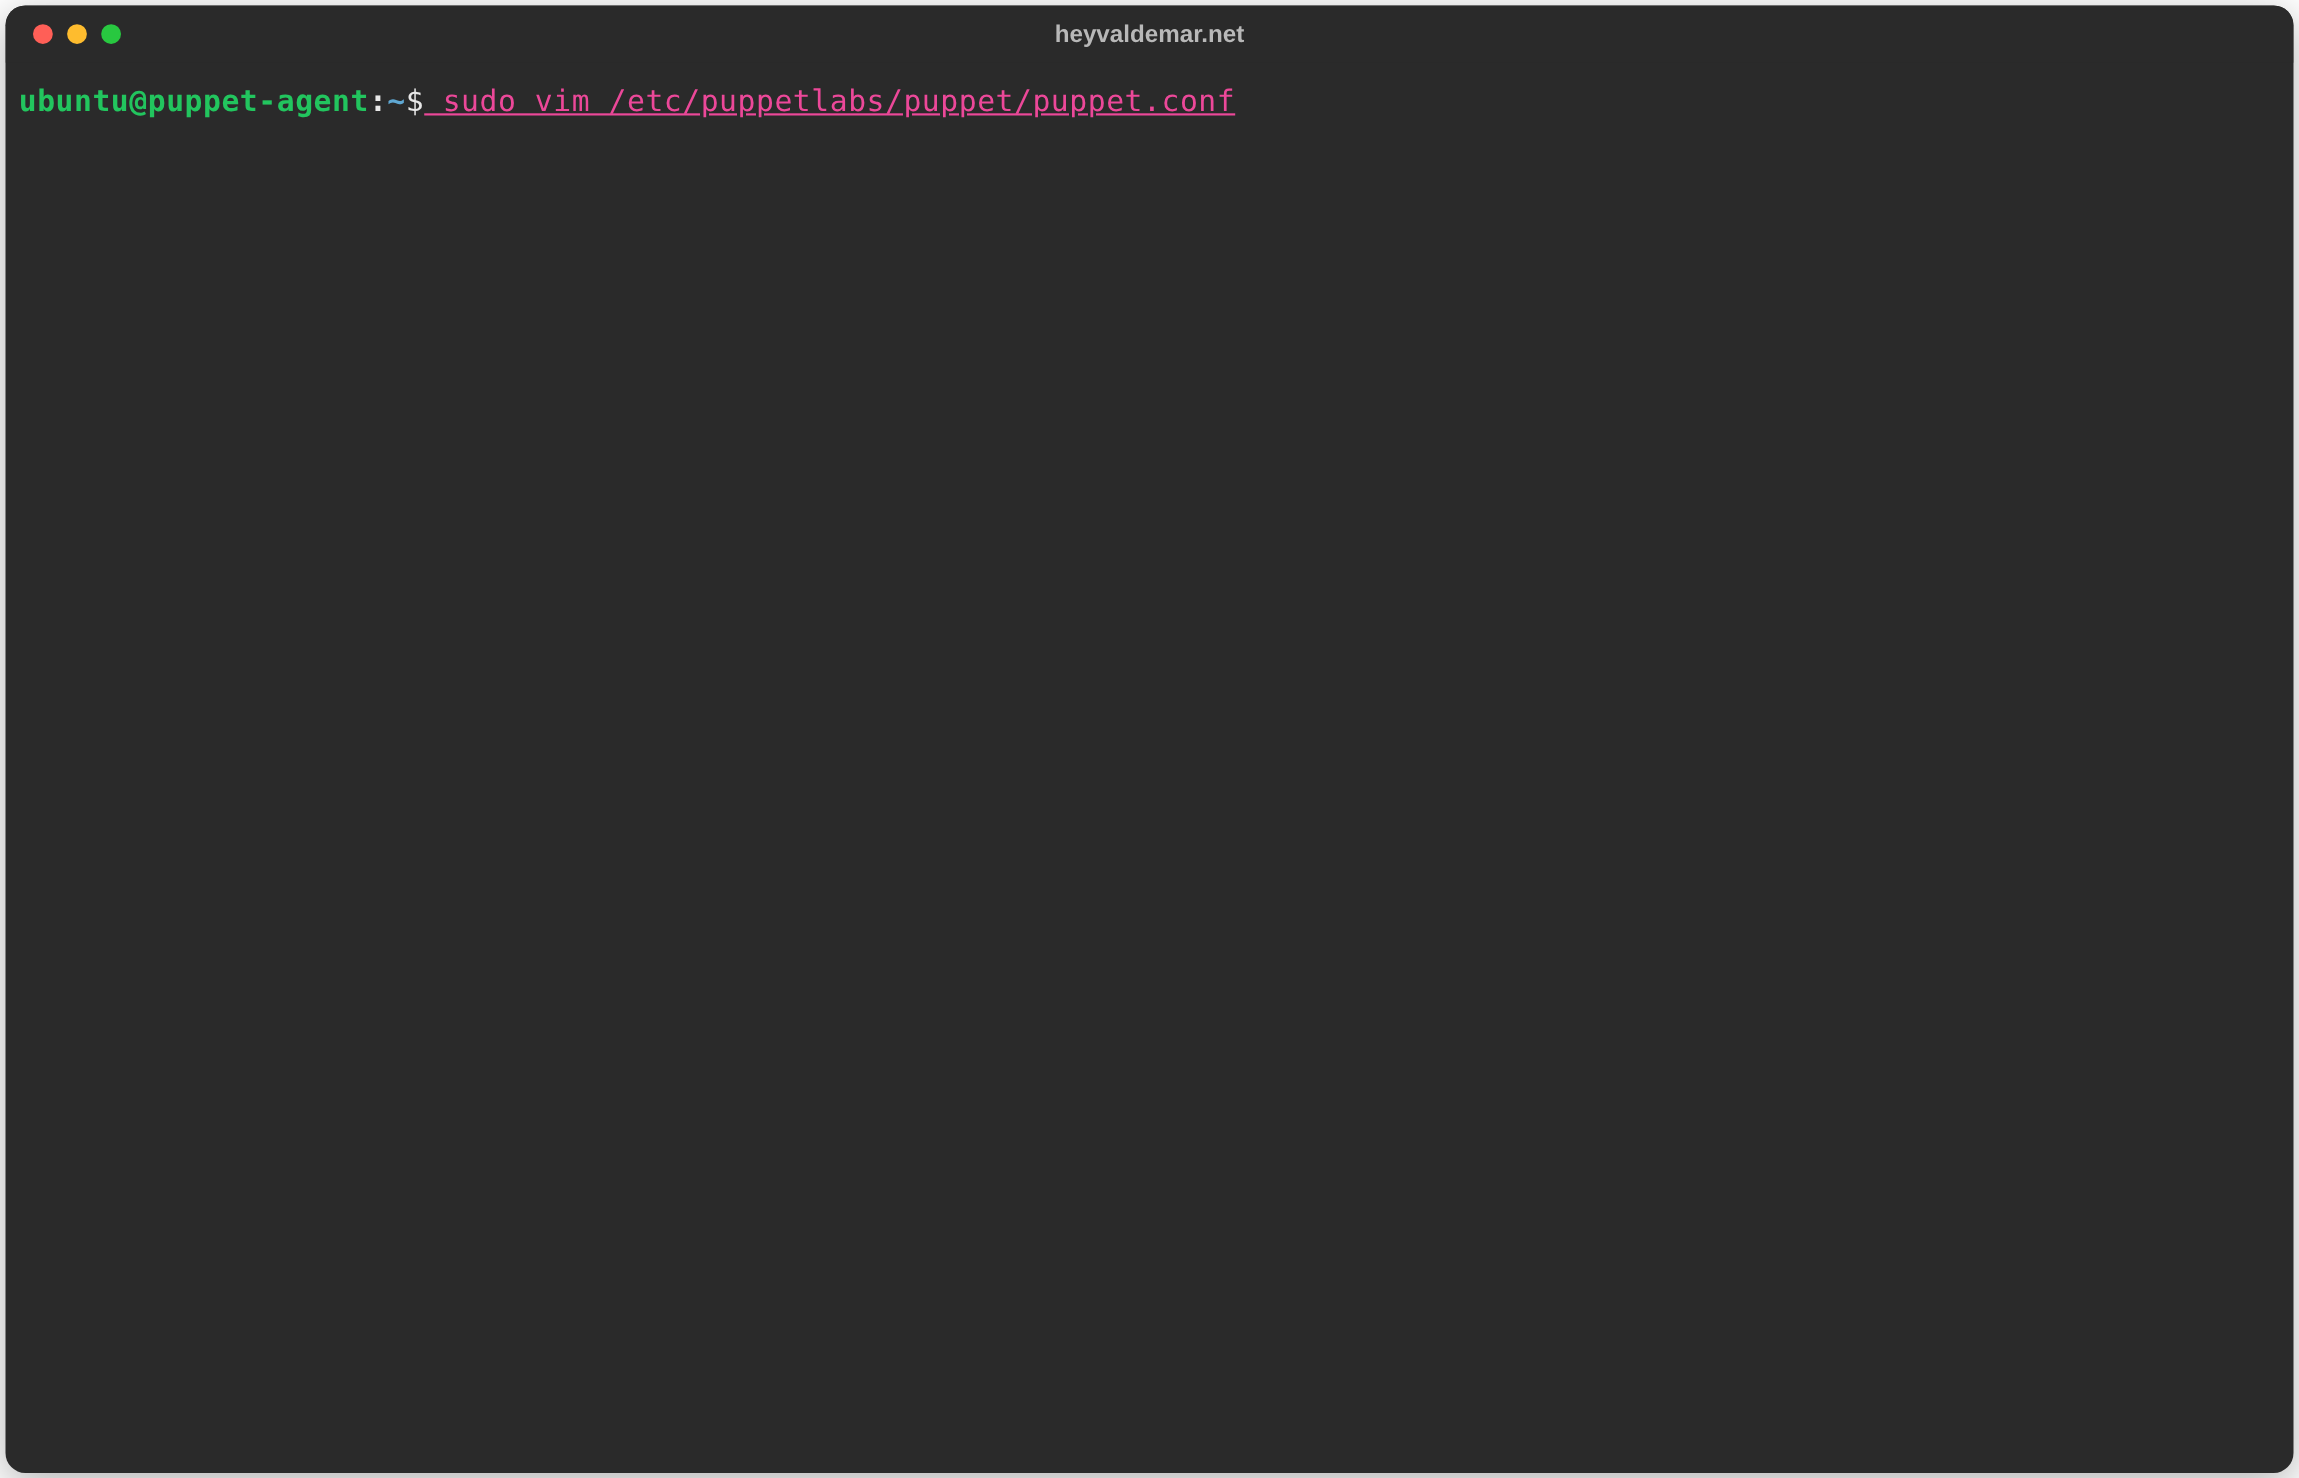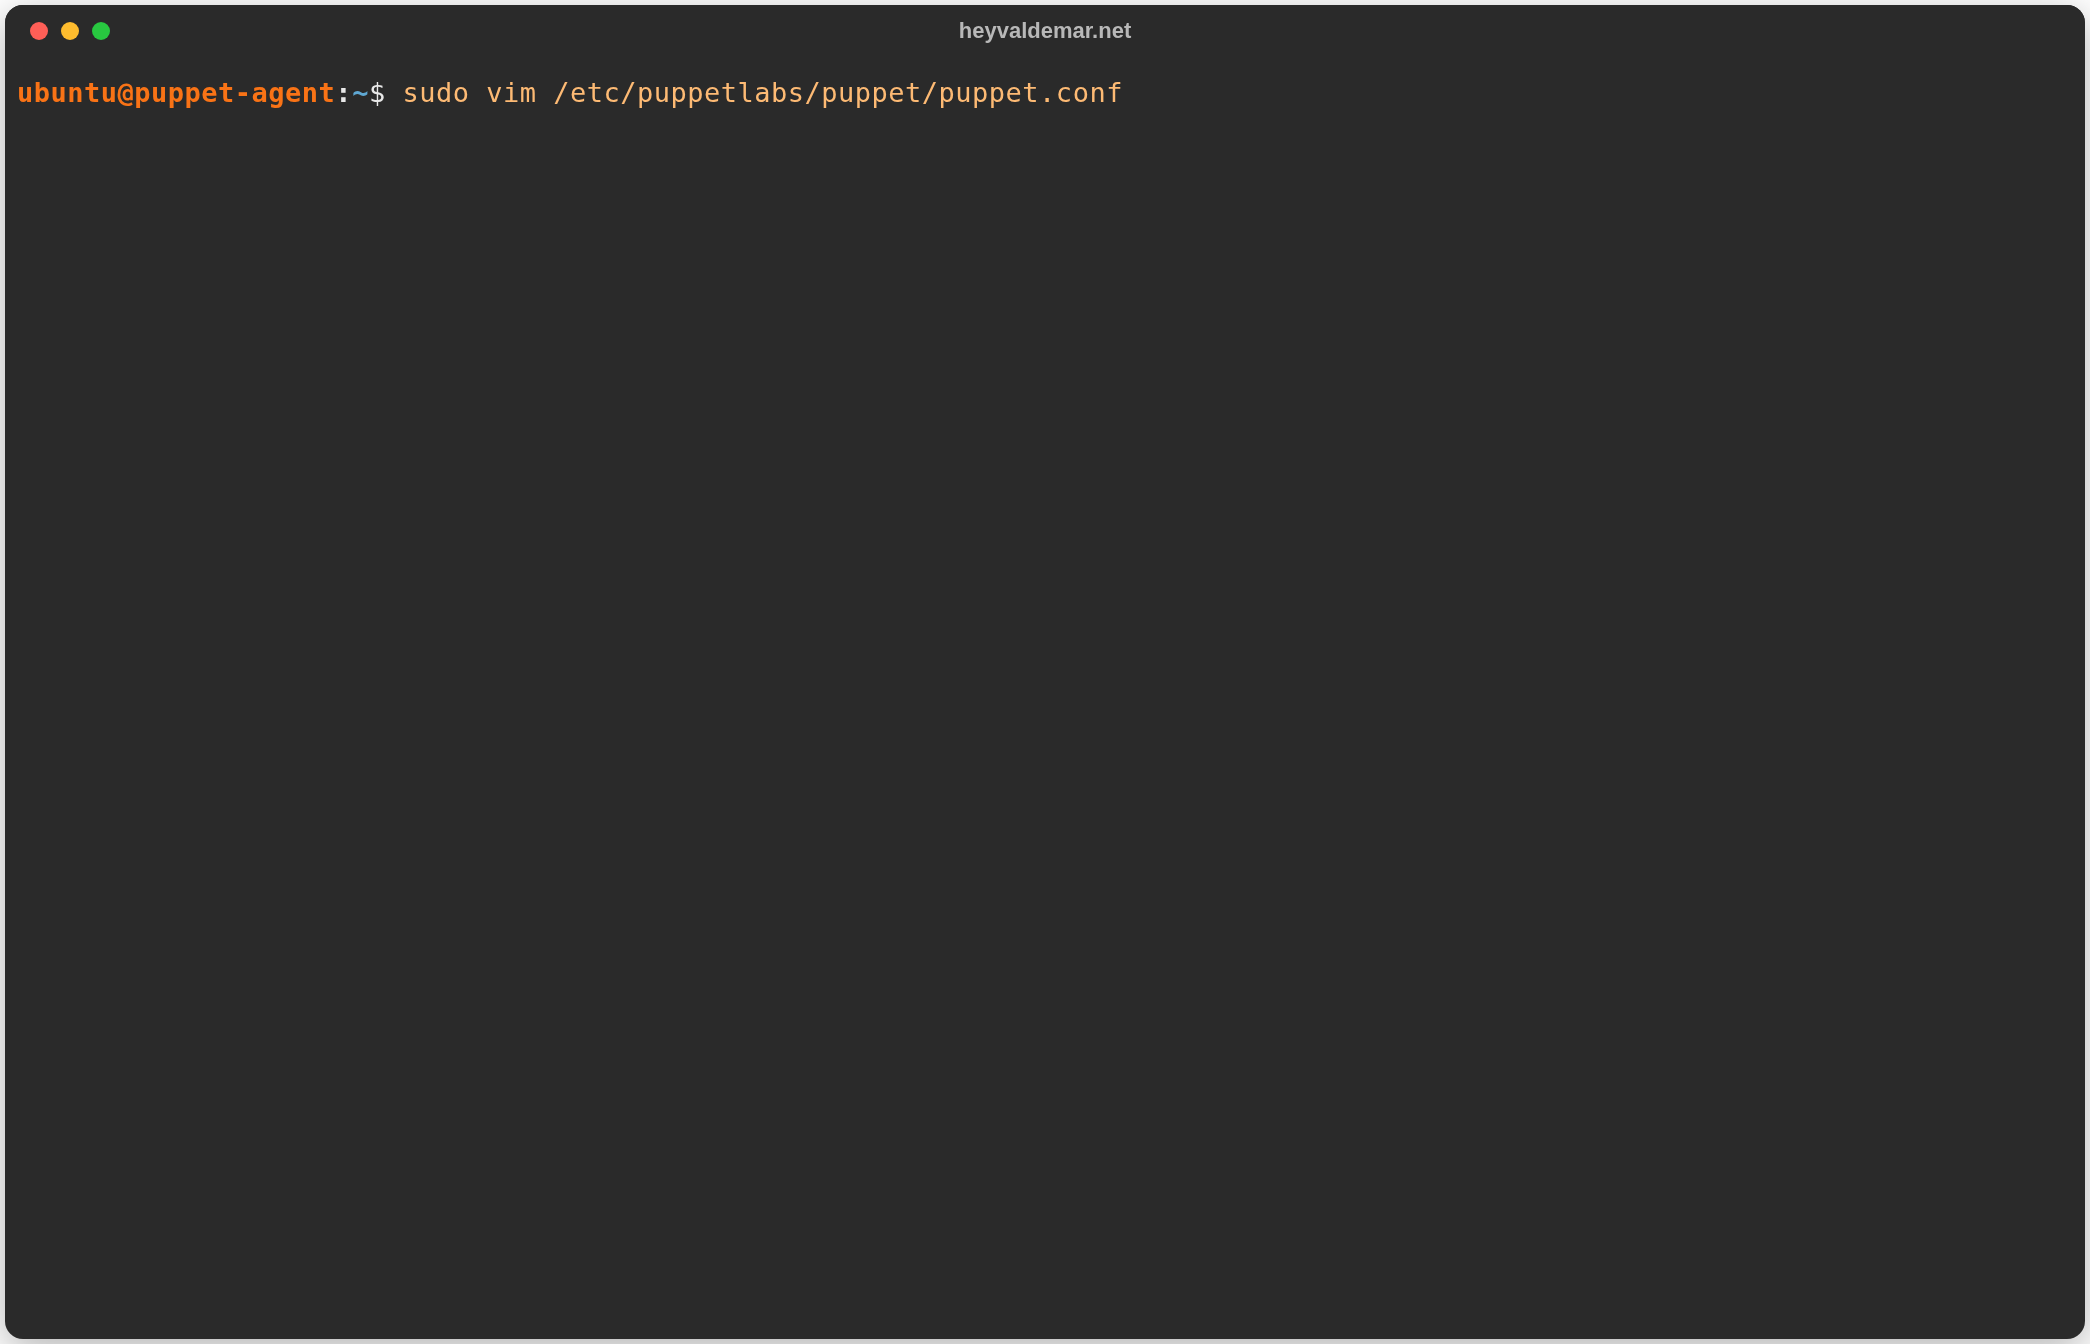--- a/index.html
+++ b/index.html
@@ -78,40 +78,41 @@
       color: #e8e8e8;
       letter-spacing: 0.5px;
     }
     
     .terminal-line {
       white-space: pre;
       font-family: 'SF Mono', 'Menlo', 'Monaco', 'Consolas', monospace;
     }
     
     .prompt-user {
-      color: #f97316;
+      color: #22c55e;
       font-weight: bold;
     }
     
     .prompt-colon {
       color: #e8e8e8;
       font-weight: bold;
     }
     
     .prompt-path {
       color: #5fa8d3;
       font-weight: bold;
     }
     
     .prompt-symbol {
       color: #e8e8e8;
     }
     
     .command-text {
-      color: #fdba74;
+      color: #ec4899;
+      text-decoration: underline;
     }
     
     .cursor {
       display: inline-block;
       width: 15px;
       height: 30px;
       background: #d8d8d8;
       vertical-align: text-bottom;
       margin-bottom: -2px;
     }

